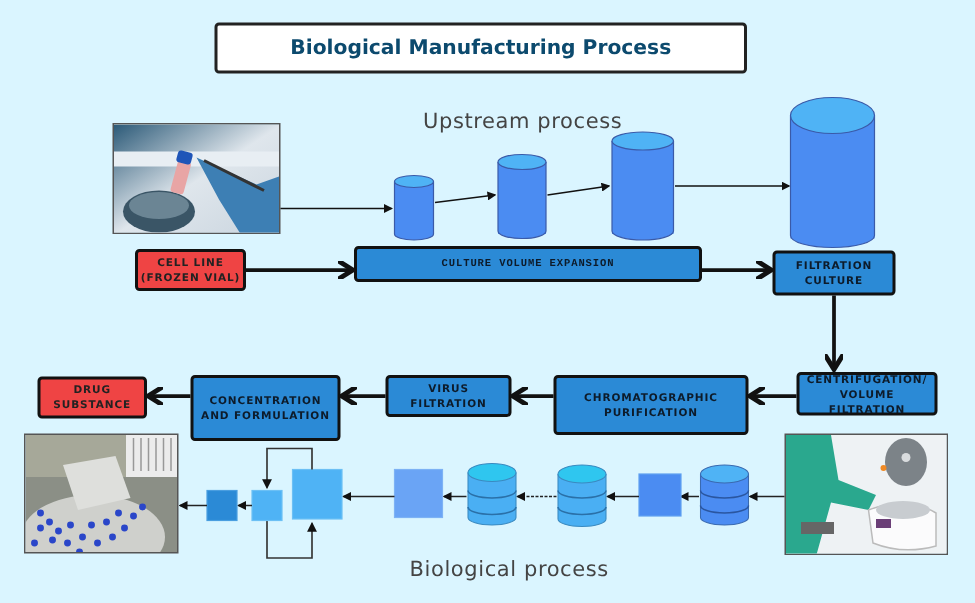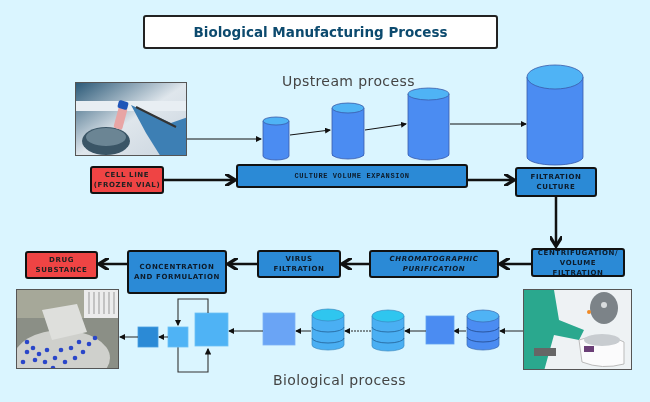--- a/index.html
+++ b/index.html
@@ -109,21 +109,21 @@
   </svg>
 </div>
 
 <div class="box cream" style="left:90px;top:166px;width:74px;height:28px;">CELL LINE
 (FROZEN VIAL)</div>
 <div class="box blue" style="left:236px;top:164px;width:232px;height:24px;font-family:Liberation Mono, monospace;">CULTURE VOLUME EXPANSION</div>
 <div class="box blue" style="left:515px;top:167px;width:82px;height:30px;">FILTRATION
 CULTURE</div>
 <div class="box blue" style="left:531px;top:248px;width:94px;height:29px;">CENTRIFUGATION/
 VOLUME FILTRATION</div>
-<div class="box blue" style="left:369px;top:250px;width:130px;height:28px;font-style:italic;">CHROMATOGRAPHIC
+<div class="box blue" style="left:369px;top:250px;width:130px;height:40px;">CHROMATOGRAPHIC
 PURIFICATION</div>
 <div class="box blue" style="left:257px;top:250px;width:84px;height:28px;">VIRUS
 FILTRATION</div>
 <div class="box blue" style="left:127px;top:250px;width:100px;height:44px;">CONCENTRATION
 AND FORMULATION</div>
 <div class="box cream" style="left:25px;top:251px;width:73px;height:28px;">DRUG
 SUBSTANCE</div>
 
 <svg class="overlay" width="650" height="402" viewBox="0 0 650 402">
   <defs>

